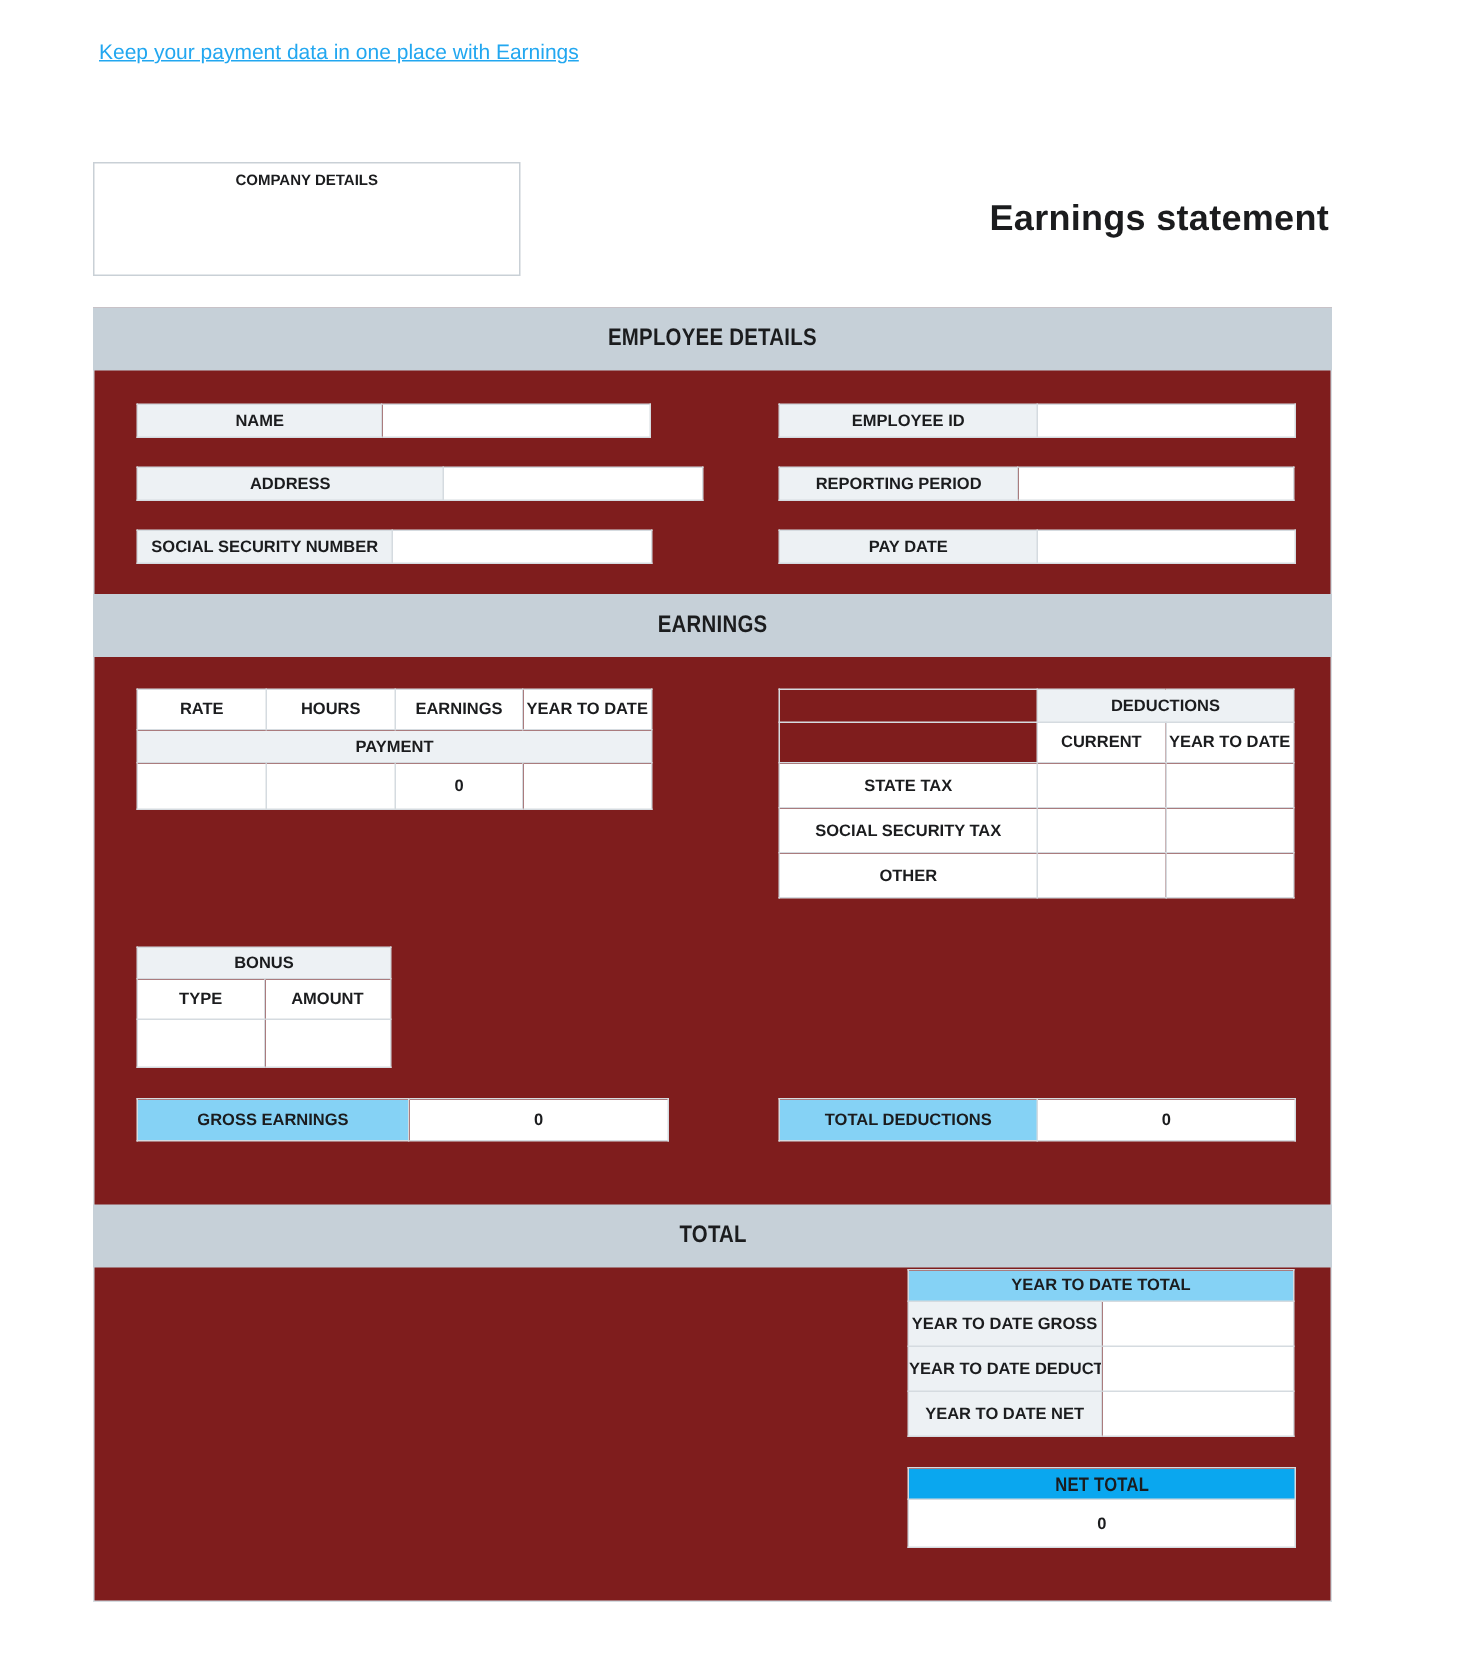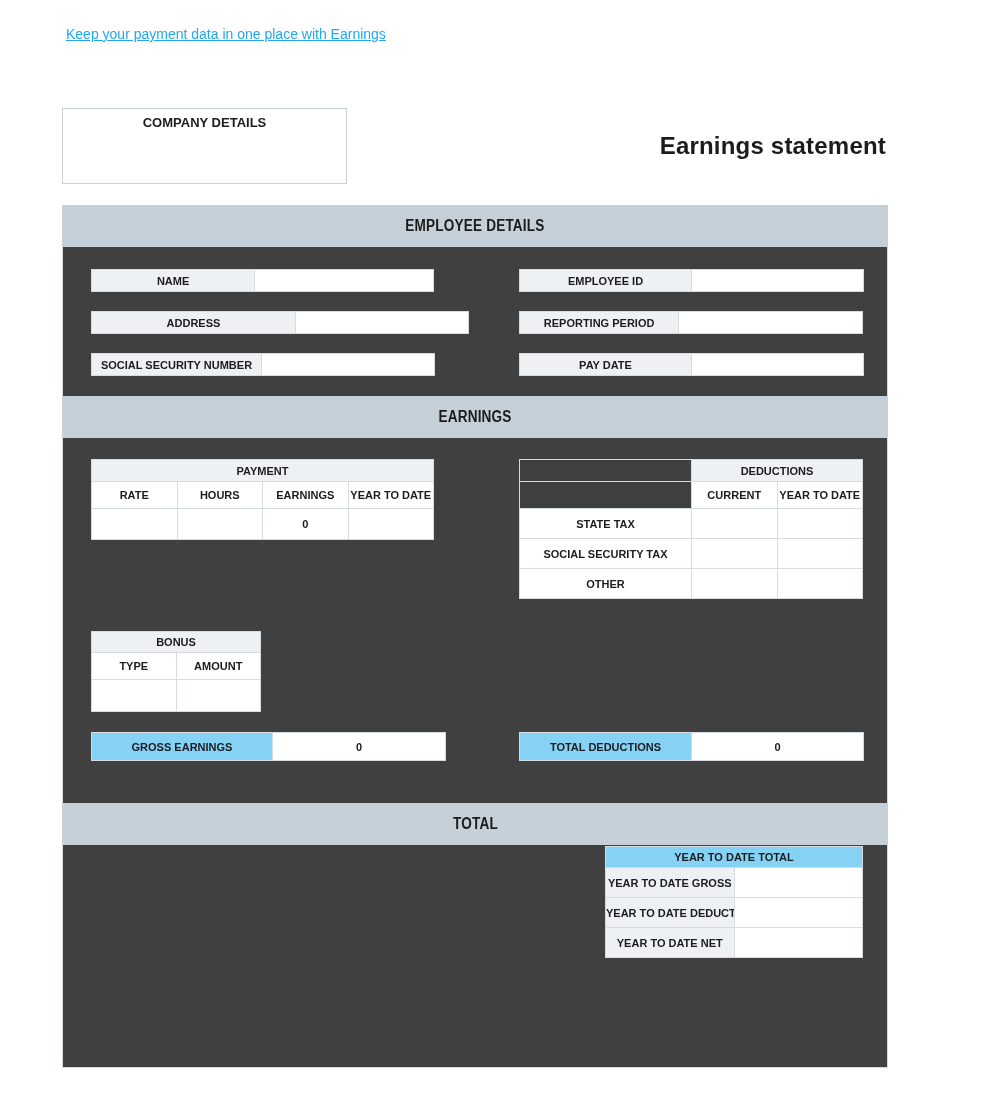--- a/index.html
+++ b/index.html
@@ -14,27 +14,27 @@
   *{box-sizing:border-box;margin:0;padding:0;}
   html,body{width:986px;height:1118px;background:#fff;
     font-family:"Liberation Sans","DejaVu Sans",sans-serif;color:var(--c-text);}
   .page{position:relative;width:986px;height:1118px;background:#fff;overflow:hidden;}
 
   .promo-link{position:absolute;left:66px;top:26px;font-size:14px;
     color:var(--c-link);text-decoration:underline;cursor:pointer;}
 
   .company-box{position:absolute;left:62px;top:108px;width:285px;height:76px;
     border:1px solid #c9d0d6;background:#fff;}
-  .company-box .lbl{margin-top:6px;text-align:center;font-size:13px;font-weight:bold;}
+  .company-box .lbl{margin-top:6px;text-align:center;font-size:10px;font-weight:bold;}
 
   .doc-title{position:absolute;top:132px;right:100px;font-size:24px;font-weight:bold;
     color:var(--c-text);letter-spacing:.2px;}
 
   .doc{position:absolute;left:62px;top:205px;width:826px;height:863px;
-    border:1px solid var(--c-border);background:#404040;}
+    border:1px solid var(--c-border);background:#7f1d1d;}
 
   .bar{position:absolute;left:-1px;width:826px;height:42px;background:var(--c-bar);
     display:flex;align-items:center;justify-content:center;}
   .cond{display:inline-block;font-weight:bold;font-size:16px;transform:scaleX(.85);
     letter-spacing:.2px;white-space:nowrap;}
 
   table.t{position:absolute;border-collapse:collapse;table-layout:fixed;}
   table.t td{border:1px solid var(--c-border);font-size:11px;font-weight:bold;
     text-align:center;vertical-align:middle;color:var(--c-text);overflow:hidden;
     white-space:nowrap;padding:0;}
@@ -117,29 +117,29 @@
       </tr>
     </tbody>
       </table>
 
     <div class="bar" style="top:190px">
       <span class="cond">EARNINGS</span>
     </div>
 
     <table class="t" style="left:28px;top:253px;width:343px">
       <tbody>
-          <tr style="height:22px">
-        <td class="ttl" colspan="4">PAYMENT</td>
-      </tr>
-      <tr style="height:27px">
+          <tr style="height:27px">
         <td class="colh" style="width:86px">RATE</td>
         <td class="colh" style="width:86px">HOURS</td>
         <td class="colh" style="width:85px">EARNINGS</td>
         <td class="colh" style="width:86px">YEAR TO DATE</td>
       </tr>
+      <tr style="height:22px">
+        <td class="ttl" colspan="4">PAYMENT</td>
+      </tr>
       <tr style="height:31px">
         <td class="val"></td>
         <td class="val"></td>
         <td class="val">0</td>
         <td class="val"></td>
       </tr>
     </tbody>
       </table>
 
     <table class="t" style="left:456px;top:253px;width:344px">
@@ -222,15 +222,27 @@
         <td class="lab">YEAR TO DATE DEDUCTIONS</td>
         <td class="val"></td>
       </tr>
       <tr style="height:30px">
         <td class="lab">YEAR TO DATE NET</td>
         <td class="val"></td>
       </tr>
     </tbody>
       </table>
 
+    <table class="t" style="left:542px;top:772px;width:258px">
+      <tbody>
+          <tr style="height:21px">
+        <td class="brighth" style="width:258px">
+          <span class="cond">NET TOTAL</span>
+        </td>
+      </tr>
+      <tr style="height:32px">
+        <td class="val">0</td>
+      </tr>
+    </tbody>
+      </table>
 
   </div>
 </div>
 
 </body></html>

